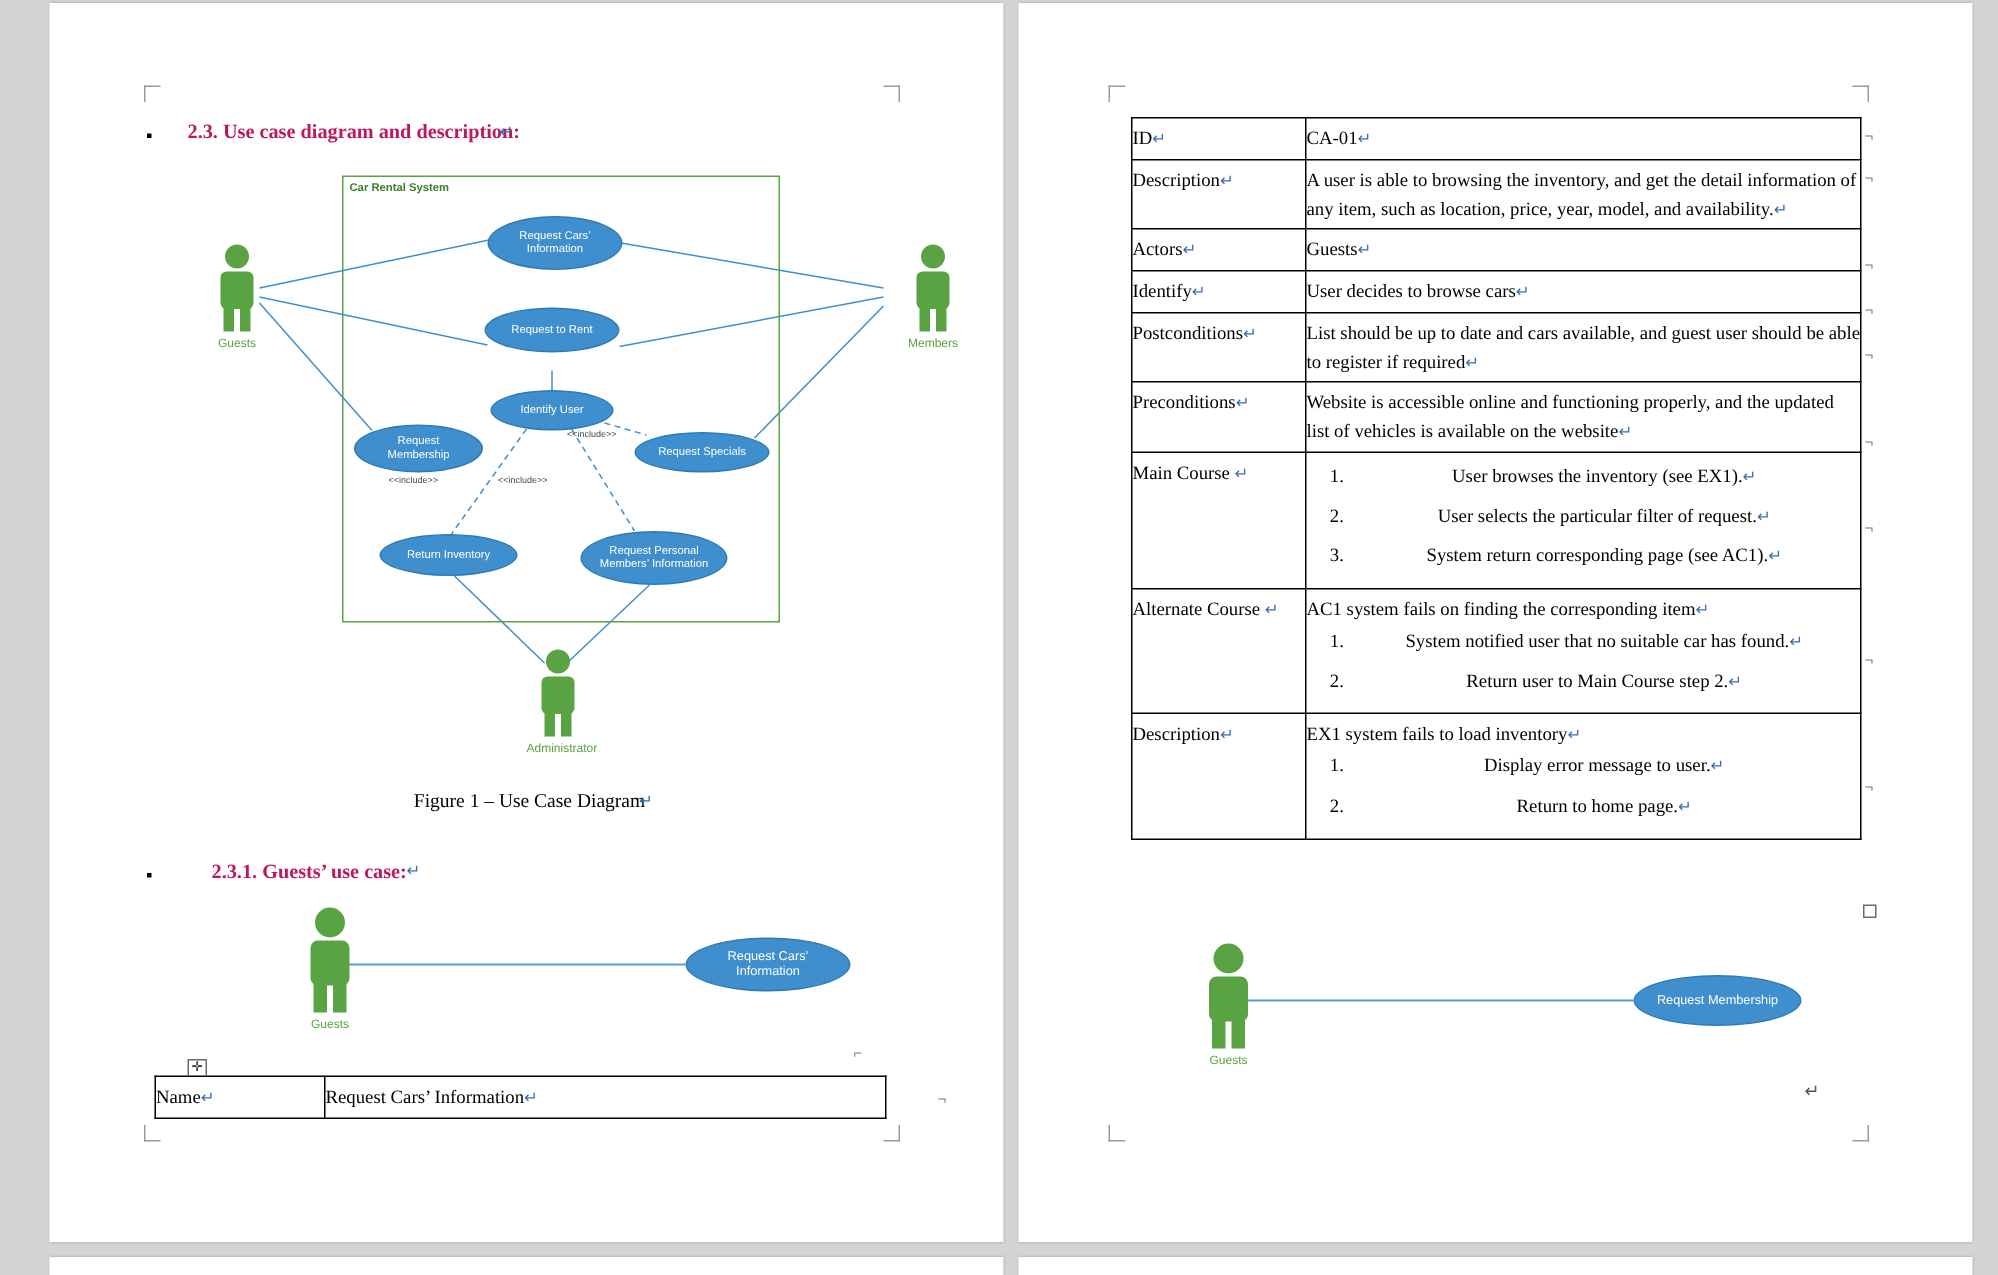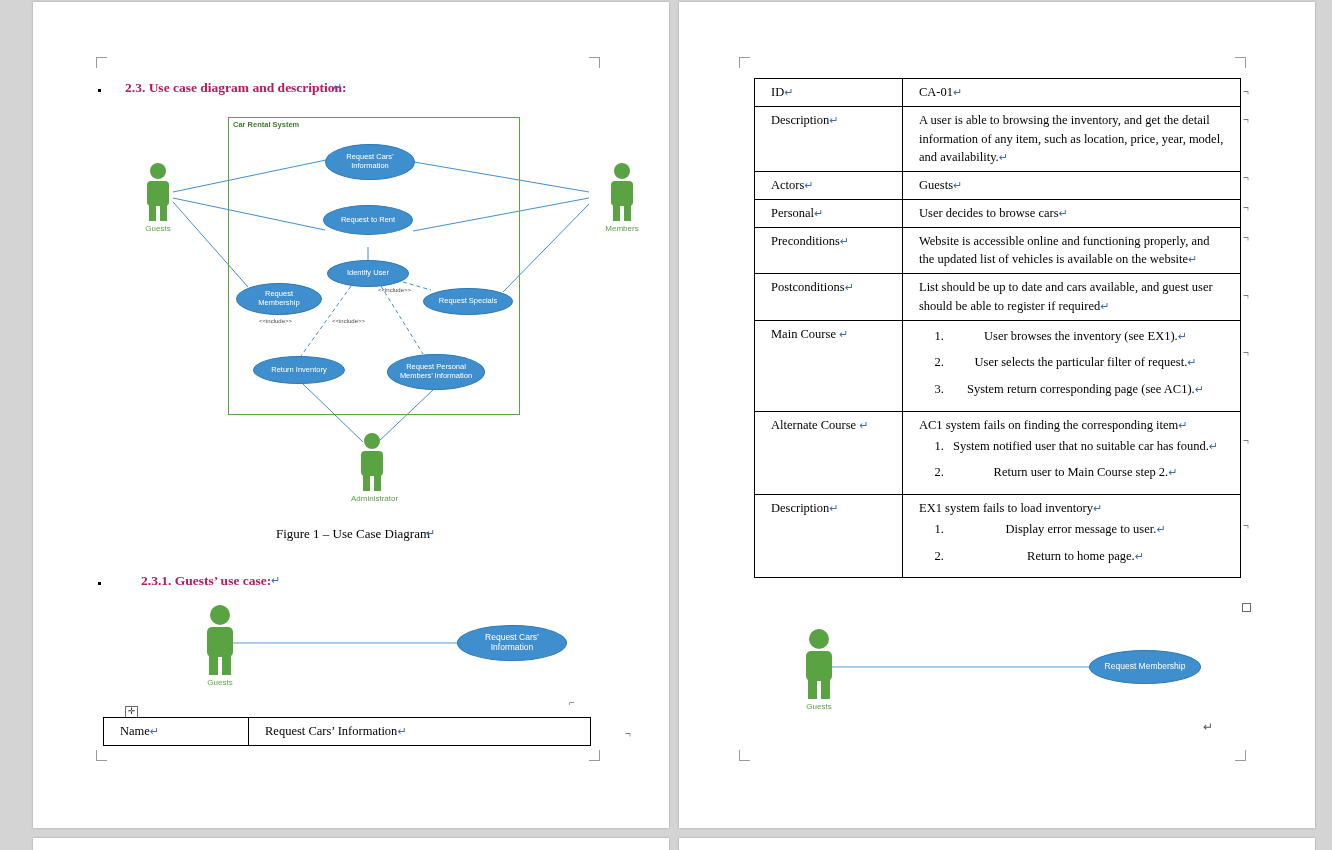--- a/index.html
+++ b/index.html
@@ -109,21 +109,21 @@
   
   table.doc {
     position: absolute;
     border-collapse: collapse;
     font-family: "Liberation Serif", serif;
     font-size: 12.5px;
     background: #fff;
   }
   table.doc td {
     border: 1px solid #000;
-    padding: 4px 16px;
+    padding: 4px 0;
     vertical-align: top;
     line-height: 1.5;
   }
   .uc-table { left: 120px; top: 58px; width: 490px; }
   .uc-table td.k { width: 115px; }
   ol.course { margin: 0 0 0 18px; padding: 0 0 0 10px; }
   ol.course li { margin: 2px 0 8px 0; text-align: center; }
 
   .name-table { left: 70px; top: 715px; width: 488px; }
   .name-table td { border: 1.5px solid #000; padding: 5px 7px; }
@@ -298,30 +298,30 @@
     </tr>
     <tr>
       <td class="k"><span>Description</span><span class="pilcrow">↵</span></td>
       <td><span>A user is able to browsing the inventory, and get the detail information of any item, such as location, price, year, model, and availability.</span><span class="pilcrow">↵</span></td>
     </tr>
     <tr>
       <td class="k"><span>Actors</span><span class="pilcrow">↵</span></td>
       <td><span>Guests</span><span class="pilcrow">↵</span></td>
     </tr>
     <tr>
-      <td class="k"><span>Personal</span><span class="pilcrow">↵</span></td>
+      <td class="k"><span>Identify</span><span class="pilcrow">↵</span></td>
       <td><span>User decides to browse cars</span><span class="pilcrow">↵</span></td>
+    </tr>
+    <tr>
+      <td class="k"><span>Postconditions</span><span class="pilcrow">↵</span></td>
+      <td><span>List should be up to date and cars available, and guest user should be able to register if required</span><span class="pilcrow">↵</span></td>
     </tr>
     <tr>
       <td class="k"><span>Preconditions</span><span class="pilcrow">↵</span></td>
       <td><span>Website is accessible online and functioning properly, and the updated list of vehicles is available on the website</span><span class="pilcrow">↵</span></td>
-    </tr>
-    <tr>
-      <td class="k"><span>Postconditions</span><span class="pilcrow">↵</span></td>
-      <td><span>List should be up to date and cars available, and guest user should be able to register if required</span><span class="pilcrow">↵</span></td>
     </tr>
     <tr>
       <td class="k"><span>Main Course</span> <span class="pilcrow">↵</span></td>
       <td>
         <ol class="course">
           <li><span>User browses the inventory (see EX1).</span><span class="pilcrow">↵</span></li>
           <li><span>User selects the particular filter of request.</span><span class="pilcrow">↵</span></li>
           <li><span>System return corresponding page (see AC1).</span><span class="pilcrow">↵</span></li>
         </ol>
       </td>

